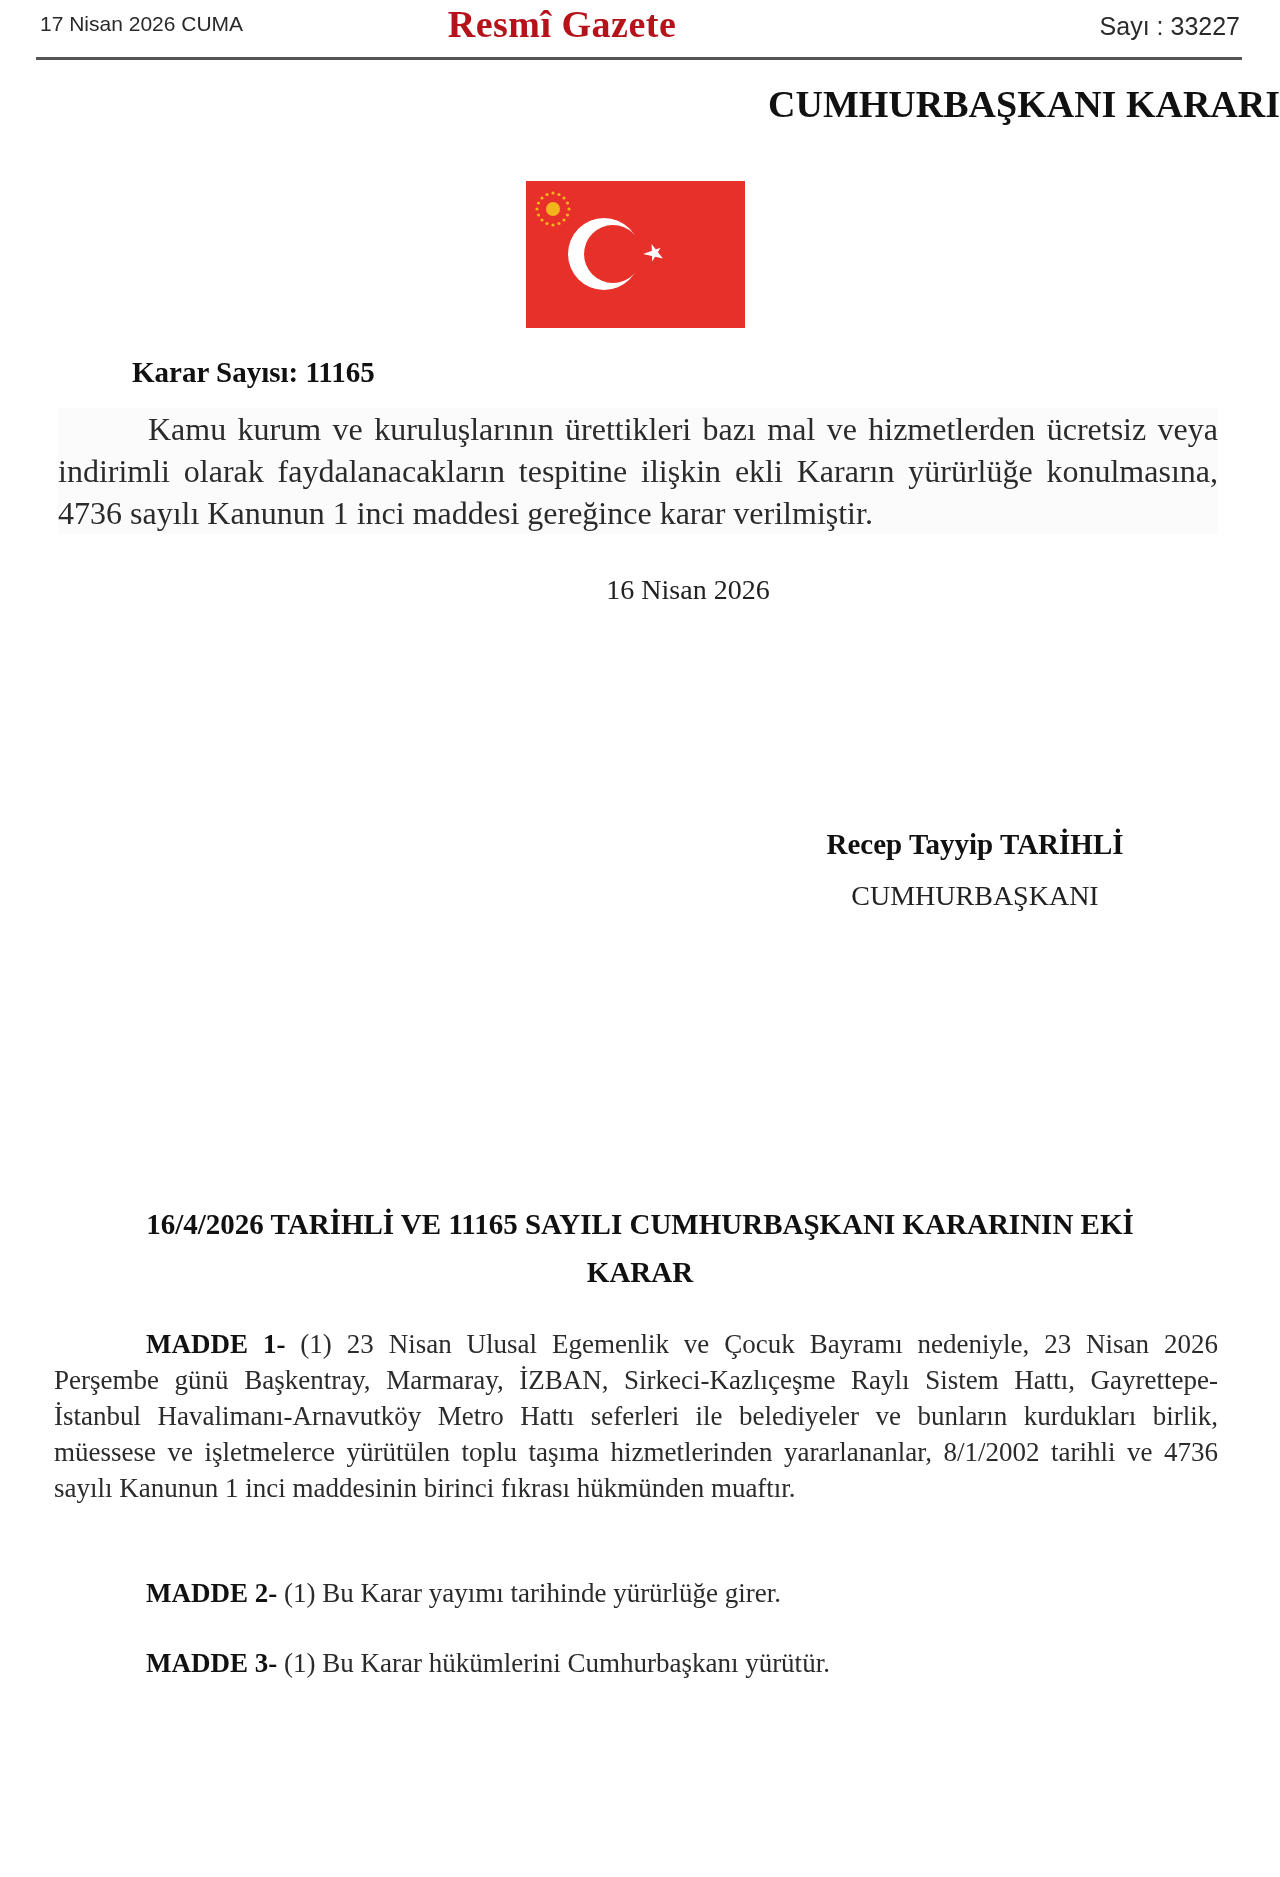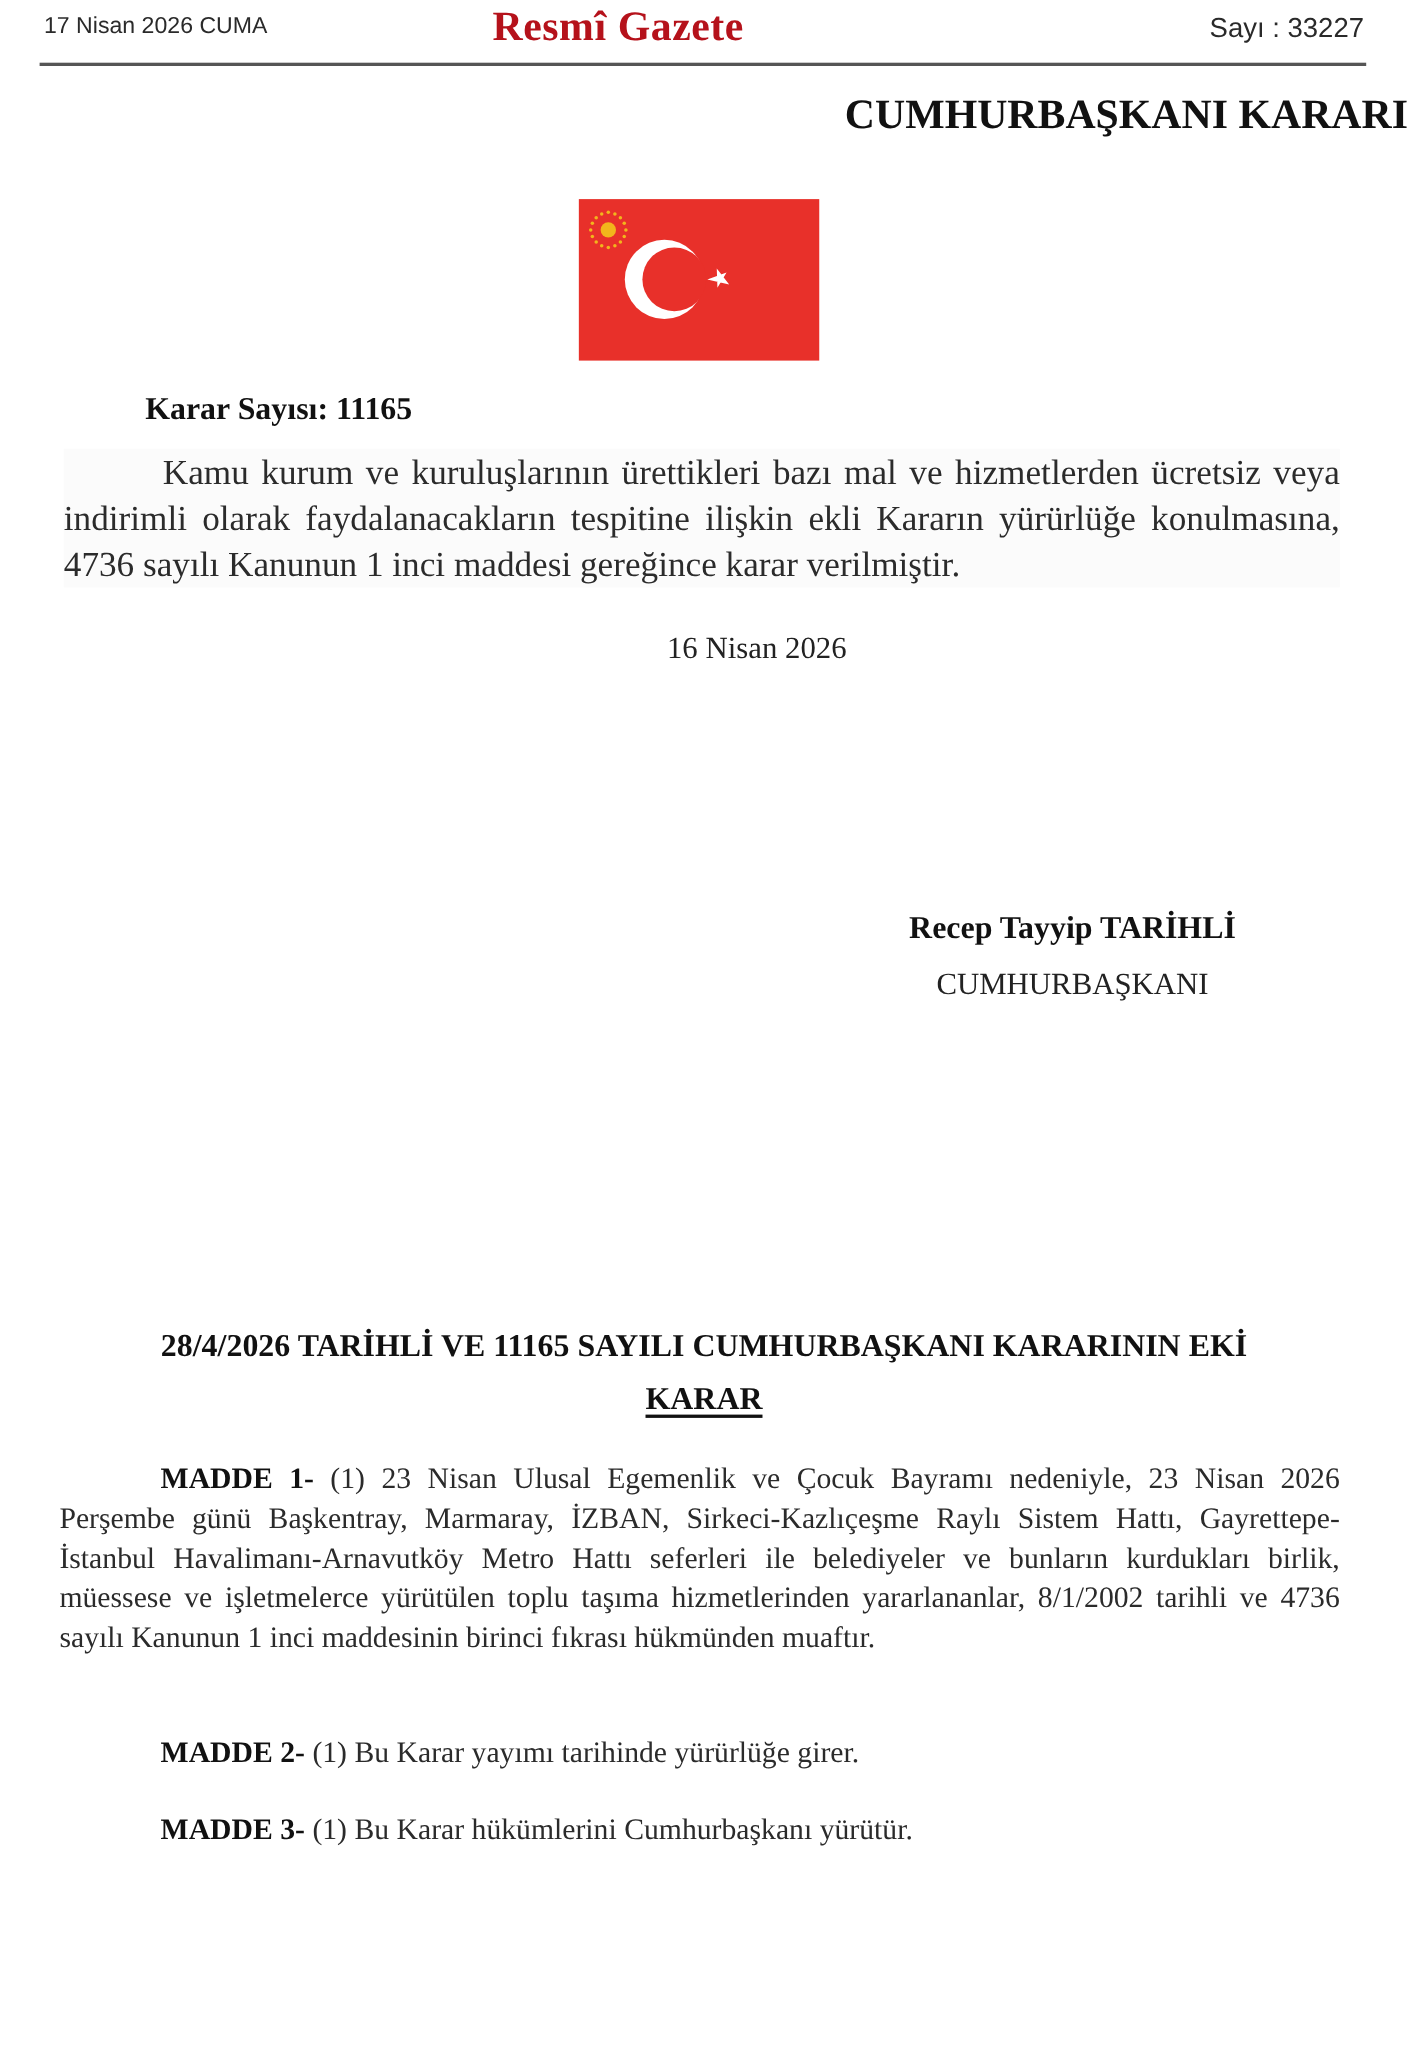--- a/index.html
+++ b/index.html
@@ -15,21 +15,21 @@
     .flag { left: 526px; top: 181px; width: 219px; height: 147px; }
     .karar-no { left: 132px; top: 356px; font-size: 29px; font-weight: bold; color: #111; }
     .para { left: 58px; width: 1160px; top: 408px; font-size: 32px; line-height: 42px; text-align: justify;
             text-indent: 90px; color: #2b2b2b; background: #fbfbfb; }
     .date { left: 0; width: 1280px; top: 574px; text-align: center; font-size: 28px; color: #222; padding-left: 48px; }
     .sig { left: 770px; width: 410px; text-align: center; }
     .sig-name { top: 828px; font-size: 29px; font-weight: bold; color: #111; }
     .sig-title { top: 880px; font-size: 28px; color: #222; }
     .annex-title { left: 0; width: 1280px; top: 1208px; text-align: center; font-size: 29px; font-weight: bold; color: #111; }
     .annex-sub { left: 0; width: 1280px; top: 1256px; text-align: center; font-size: 29px; font-weight: bold; color: #111; }
-    .annex-sub span { text-decoration: underline; text-decoration-thickness: 3px; text-underline-offset: 5px; }
+    .annex-sub span { text-decoration-thickness: 3px; text-underline-offset: 5px; }
     .madde1 { left: 54px; width: 1164px; top: 1326px; font-size: 27px; line-height: 36px; text-align: justify;
               text-indent: 92px; color: #2b2b2b; }
     .madde { left: 146px; font-size: 27px; color: #2b2b2b; }
     .madde2 { top: 1578px; }
     .madde3 { top: 1648px; }
     .b { font-weight: bold; color: #111; }
   </style>
 </head>
 <body>
 
@@ -70,20 +70,20 @@
 
 <div class="abs karar-no">Karar Sayısı: 11165</div>
 
 <div class="abs para">Kamu kurum ve kuruluşlarının ürettikleri bazı mal ve hizmetlerden ücretsiz veya indirimli olarak faydalanacakların tespitine ilişkin ekli Kararın yürürlüğe konulmasına, 4736 sayılı Kanunun 1 inci maddesi gereğince karar verilmiştir.</div>
 
 <div class="abs date">16 Nisan 2026</div>
 
 <div class="abs sig sig-name">Recep Tayyip TARİHLİ</div>
 <div class="abs sig sig-title">CUMHURBAŞKANI</div>
 
-<div class="abs annex-title">28/4/2026 TARİHLİ VE 11165 SAYILI CUMHURBAŞKANI KARARININ EKİ</div>
+<div class="abs annex-title">16/4/2026 TARİHLİ VE 11165 SAYILI CUMHURBAŞKANI KARARININ EKİ</div>
 <div class="abs annex-sub"><span>KARAR</span></div>
 
 <div class="abs madde1"><span class="b">MADDE 1-</span><span> (1) 23 Nisan Ulusal Egemenlik ve Çocuk Bayramı nedeniyle, 23 Nisan 2026 Perşembe günü Başkentray, Marmaray, İZBAN, Sirkeci-Kazlıçeşme Raylı Sistem Hattı, Gayrettepe-İstanbul Havalimanı-Arnavutköy Metro Hattı seferleri ile belediyeler ve bunların kurdukları birlik, müessese ve işletmelerce yürütülen toplu taşıma hizmetlerinden yararlananlar, 8/1/2002 tarihli ve 4736 sayılı Kanunun 1 inci maddesinin birinci fıkrası hükmünden muaftır.</span></div>
 
 <div class="abs madde madde2"><span class="b">MADDE 2-</span><span> (1) Bu Karar yayımı tarihinde yürürlüğe girer.</span></div>
 
 <div class="abs madde madde3"><span class="b">MADDE 3-</span><span> (1) Bu Karar hükümlerini Cumhurbaşkanı yürütür.</span></div>
 
 </body></html>

